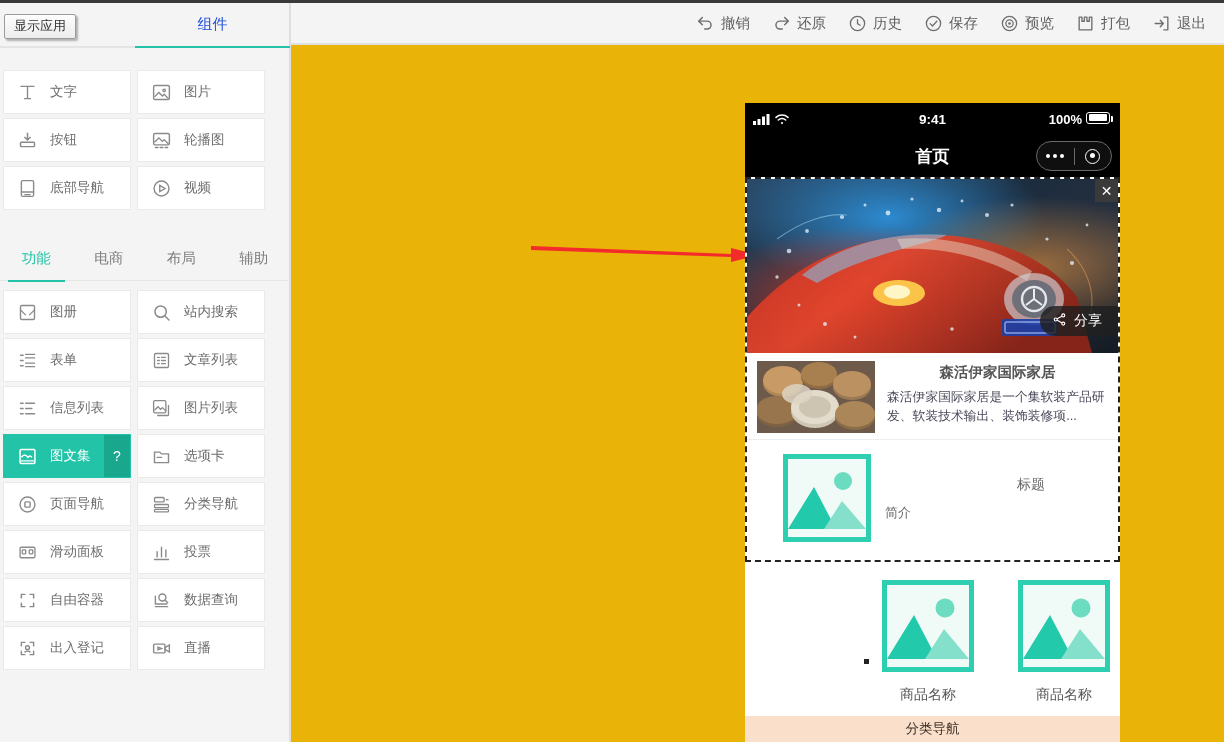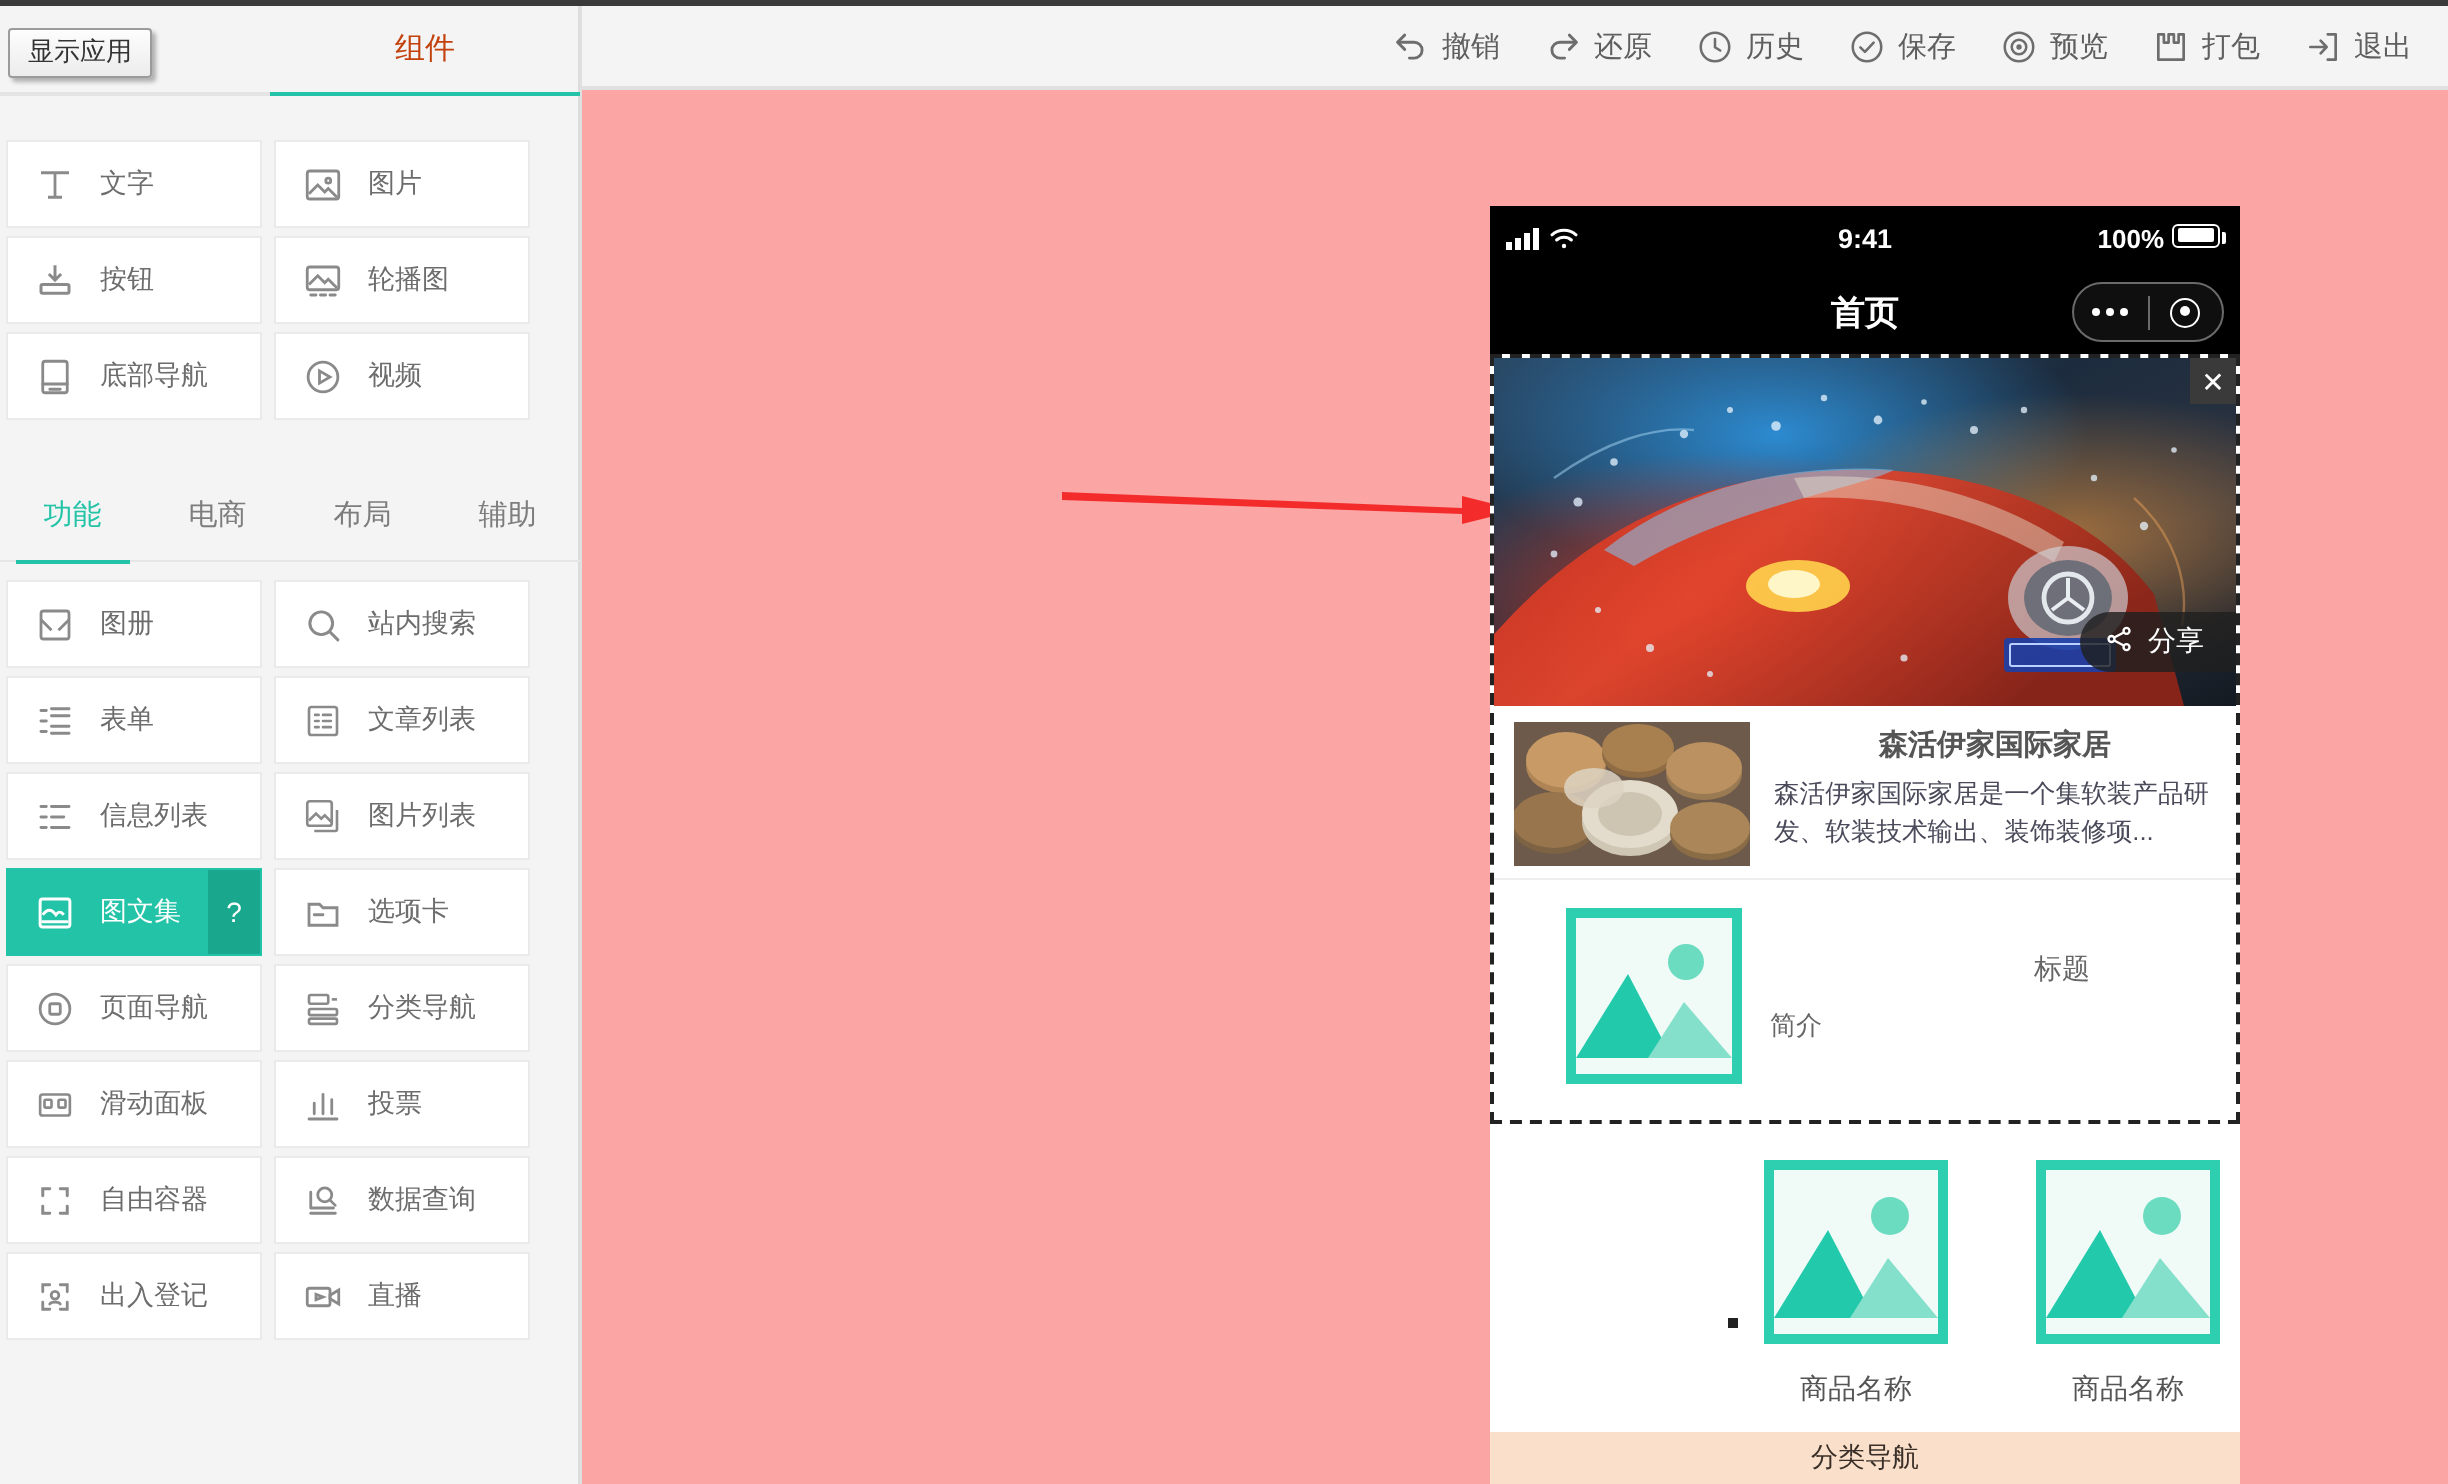--- a/index.html
+++ b/index.html
@@ -24,21 +24,21 @@
     background: linear-gradient(#fdfdfd,#ececec);
     border: 1px solid #9b9b9b; border-radius: 2px;
     box-shadow: 2px 2px 2px rgba(0,0,0,0.28);
     cursor: pointer; line-height: 1.25;
   }
   .panel-tabbar {
     position: absolute; top: 0; left: 135px; width: 155px; height: 45px;
     display: flex; align-items: center; justify-content: center;
     border-bottom: 2px solid #22c3a6;
   }
-  .panel-tabbar .t { font-size: 15px; color: #c2410c; }
+  .panel-tabbar .t { font-size: 15px; color: #1d4ed8; }
   .panel-head-rule { position:absolute; top:43px; left:0; width:135px; height:2px; background:#e4e4e4; }
 
   .grid { position: absolute; left: 0; width: 290px; display: flex; flex-wrap: wrap; gap: 4px 6px; padding: 0 3px; }
   .grid-top { top: 67px; }
   .grid-bottom { top: 287px; }
   .cell {
     width: 128px; height: 44px; background: #fff; border: 1px solid #eaeaea;
     display: flex; align-items: center; gap: 12px; padding-left: 12px;
     cursor: pointer; position: relative; color: #6d6d6d; font-size: 13.5px;
   }
@@ -60,21 +60,21 @@
   .cat-tab {
     flex: 1; text-align: center; font-size: 14.5px; color: #7d7d7d;
     cursor: pointer; height: 46px; line-height: 46px; position: relative;
   }
   .cat-tab.active { color: #22c3a6; }
   .cat-tab.active::after {
     content:""; position:absolute; left:8px; right:8px; bottom:-1px; height:2px; background:#22c3a6;
   }
 
   
-  .canvas { position: absolute; top: 45px; left: 291px; width: 933px; height: 697px; background: #fca5a5; }
+  .canvas { position: absolute; top: 45px; left: 291px; width: 933px; height: 697px; background: #eab308; }
 
   
   .arrow { position: absolute; left: 240px; top: 193px; width: 230px; height: 30px; }
 
   
   .phone {
     position: absolute; left: 454px; top: 58px; width: 375px; height: 639px;
     background: #fff; overflow: hidden;
   }
   .statusbar {

